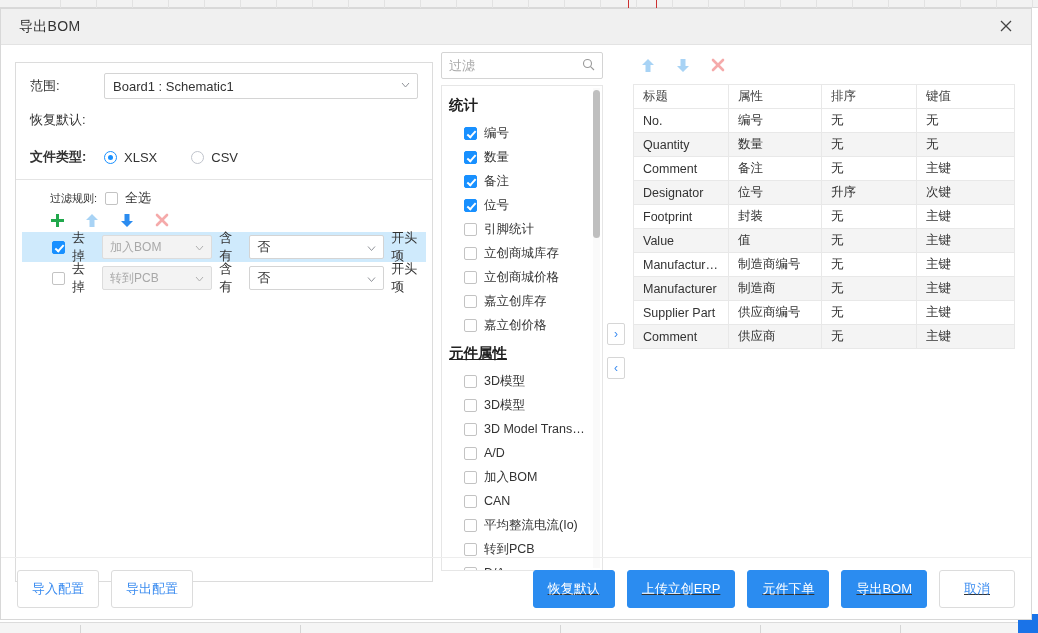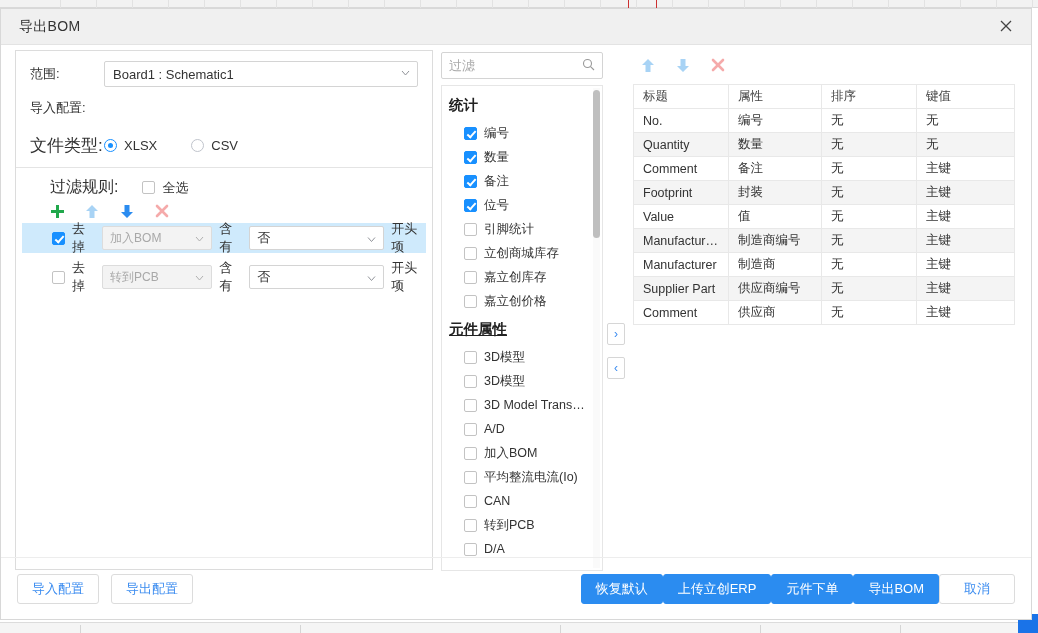--- a/index.html
+++ b/index.html
@@ -50,71 +50,71 @@
     width: 22px; height: 22px; line-height: 22px; text-align: center;
     font-size: 15px; color: #444; cursor: pointer; user-select: none;
   }
 
   #body {
     flex: 1 1 auto; position: relative; padding: 0;
   }
 
   
   #left-panel {
-    position: absolute; left: 14px; top: 5px; width: 418px; height: 520px;
+    position: absolute; left: 14px; top: 17px; width: 418px; height: 520px;
     border: 1px solid #dcdcdc; background: #fff;
   }
   .form-row { display: flex; align-items: center; padding: 0 14px; height: 38px; }
   .form-row .lbl { width: 74px; flex: 0 0 74px; font-size: 13px; color: #333; }
   .select-box, .text-box {
     flex: 1 1 auto; height: 26px; border: 1px solid #d4d4d4; background: #fff;
     border-radius: 2px; display: flex; align-items: center; padding: 0 8px;
     font-size: 13px; color: #333; position: relative;
   }
   .select-box .caret {
     position: absolute; right: 8px; top: 50%; transform: translateY(-50%);
     width: 8px; height: 8px; color: #888; font-size: 10px; line-height: 8px;
   }
   .select-box .caret svg { display: block; }
   .radio-row { display: flex; align-items: center; padding: 0 14px; height: 36px; }
-  .radio-row .lbl { width: 74px; flex: 0 0 74px; font-size: 17px; }
+  .radio-row .lbl { width: 74px; flex: 0 0 74px; font-size: 13px; font-weight: bold; }
   .radio { display: flex; align-items: center; margin-right: 34px; cursor: pointer; }
   .radio .dot {
     width: 13px; height: 13px; border-radius: 50%; border: 1px solid #c0c4cc;
     margin-right: 7px; background: #fff; position: relative;
   }
   .radio.on .dot { border-color: #1890ff; }
   .radio.on .dot::after {
     content: ""; position: absolute; left: 3px; top: 3px;
     width: 5px; height: 5px; border-radius: 50%; background: #1890ff;
   }
   .radio .rlabel { font-size: 13px; }
 
   #left-divider { height: 1px; background: #e4e4e4; margin: 4px 0 0 0; }
 
   #filter-head { display: flex; align-items: center; padding: 9px 0 0 34px; }
-  #filter-head .flabel { font-size: 16px; margin-right: 24px; }
+  #filter-head .flabel { font-size: 11px; margin-right: 8px; }
   .chk {
     width: 13px; height: 13px; border: 1px solid #c3c3c3; border-radius: 2px;
     background: #fff; display: inline-block; position: relative; flex: 0 0 13px;
   }
   .chk.on { background: #1890ff; border-color: #1890ff; }
   .chk.on::after {
     content: ""; position: absolute; left: 4px; top: 1px;
     width: 3px; height: 7px; border: solid #fff; border-width: 0 2px 2px 0;
     transform: rotate(42deg);
   }
   #filter-head .allsel { font-size: 13px; margin-left: 7px; }
 
   #rule-toolbar { display: flex; align-items: center; padding: 6px 0 4px 34px; gap: 20px; }
   .tb-icon { width: 15px; height: 15px; cursor: pointer; display: block; }
 
   .rule-row {
     display: flex; align-items: center; height: 30px; padding-left: 30px;
-    margin: 0 6px 9px 6px; gap: 7px;
+    margin: 0 6px 1px 6px; gap: 7px;
   }
   .rule-row.sel { background: #cfeafc; }
   .rule-row .rword { font-size: 13px; color: #333; }
   .rule-sel {
     width: 122px; height: 24px; border: 1px solid #dcdcdc; background: #f3f3f3;
     border-radius: 2px; display: flex; align-items: center; padding: 0 7px;
     font-size: 12px; color: #a8a8a8; position: relative;
   }
   .rule-sel2 {
     width: 150px; height: 24px; border: 1px solid #d4d4d4; background: #fff;
@@ -171,29 +171,29 @@
   #attr-table tbody tr:nth-child(odd) td { background: #ffffff; }
 
   
   #footer {
     position: absolute; left: 0; right: 0; bottom: 0; height: 62px;
     border-top: 1px solid #ededed;
     display: flex; align-items: center; justify-content: space-between;
     padding: 0 16px;
   }
   .btn {
-    height: 30px; min-width: 72px; padding: 0 14px; border-radius: 3px;
+    height: 38px; min-width: 72px; padding: 0 14px; border-radius: 3px;
     font-size: 13px; display: inline-flex; align-items: center; justify-content: center;
     cursor: pointer; user-select: none;
   }
   .btn.ghost { border: 1px solid #dcdcdc; background: #fff; color: #3b8cf0; }
   .btn.primary { border: 1px solid #2b8cf0; background: #2b8cf0; color: #fff; }
   .btn.cancel { border: 1px solid #dcdcdc; background: #fff; color: #3b8cf0; min-width: 76px; }
   #footer-left { display: flex; gap: 12px; }
-  #footer-right { display: flex; align-items: center; }
+  #footer-right { display: flex; gap: 12px; align-items: center; text-decoration: underline; }
 </style>
 </head>
 <body>
 
 <div id="bg-top-strip">
     <div class="tick" style="left: 60px;"></div>
     <div class="tick" style="left: 96px;"></div>
     <div class="tick" style="left: 132px;"></div>
     <div class="tick" style="left: 168px;"></div>
     <div class="tick" style="left: 204px;"></div>
@@ -254,21 +254,21 @@
           <span>Board1 : Schematic1</span>
           <span class="caret">
             <svg width="9" height="6" viewBox="0 0 9 6">
                 <path d="M1 1 L4.5 5 L8 1" fill="none" stroke="#909399" stroke-width="1"></path>
               </svg>
           </span>
         </div>
       </div>
 
       <div class="form-row">
-        <span class="lbl">导入配置:</span>
+        <span class="lbl">恢复默认:</span>
       </div>
 
       <div class="radio-row">
         <span class="lbl">文件类型:</span>
         <span class="radio on">
           <span class="dot"></span>
           <span class="rlabel">XLSX</span>
         </span>
         <span class="radio">
           <span class="dot"></span>
@@ -389,20 +389,24 @@
         <div class="opt">
             <span class="chk"></span>
             <span class="olabel">引脚统计</span>
           </div>
         <div class="opt">
             <span class="chk"></span>
             <span class="olabel">立创商城库存</span>
           </div>
         <div class="opt">
             <span class="chk"></span>
+            <span class="olabel">立创商城价格</span>
+          </div>
+        <div class="opt">
+            <span class="chk"></span>
             <span class="olabel">嘉立创库存</span>
           </div>
         <div class="opt">
             <span class="chk"></span>
             <span class="olabel">嘉立创价格</span>
           </div>
 
         <div class="grp-title second">元件属性</div>
         <div class="opt">
             <span class="chk"></span>
@@ -419,25 +423,25 @@
         <div class="opt">
             <span class="chk"></span>
             <span class="olabel">A/D</span>
           </div>
         <div class="opt">
             <span class="chk"></span>
             <span class="olabel">加入BOM</span>
           </div>
         <div class="opt">
             <span class="chk"></span>
+            <span class="olabel">CAN</span>
+          </div>
+        <div class="opt">
+            <span class="chk"></span>
             <span class="olabel">平均整流电流(Io)</span>
-          </div>
-        <div class="opt">
-            <span class="chk"></span>
-            <span class="olabel">CAN</span>
           </div>
         <div class="opt">
             <span class="chk"></span>
             <span class="olabel">转到PCB</span>
           </div>
         <div class="opt">
             <span class="chk"></span>
             <span class="olabel">D/A</span>
           </div>
 
@@ -494,20 +498,26 @@
               <td>无</td>
               <td>无</td>
             </tr>
           <tr>
               <td>Comment</td>
               <td>备注</td>
               <td>无</td>
               <td>主键</td>
             </tr>
           <tr>
+              <td>Designator</td>
+              <td>位号</td>
+              <td>升序</td>
+              <td>次键</td>
+            </tr>
+          <tr>
               <td>Footprint</td>
               <td>封装</td>
               <td>无</td>
               <td>主键</td>
             </tr>
           <tr>
               <td>Value</td>
               <td>值</td>
               <td>无</td>
               <td>主键</td>

